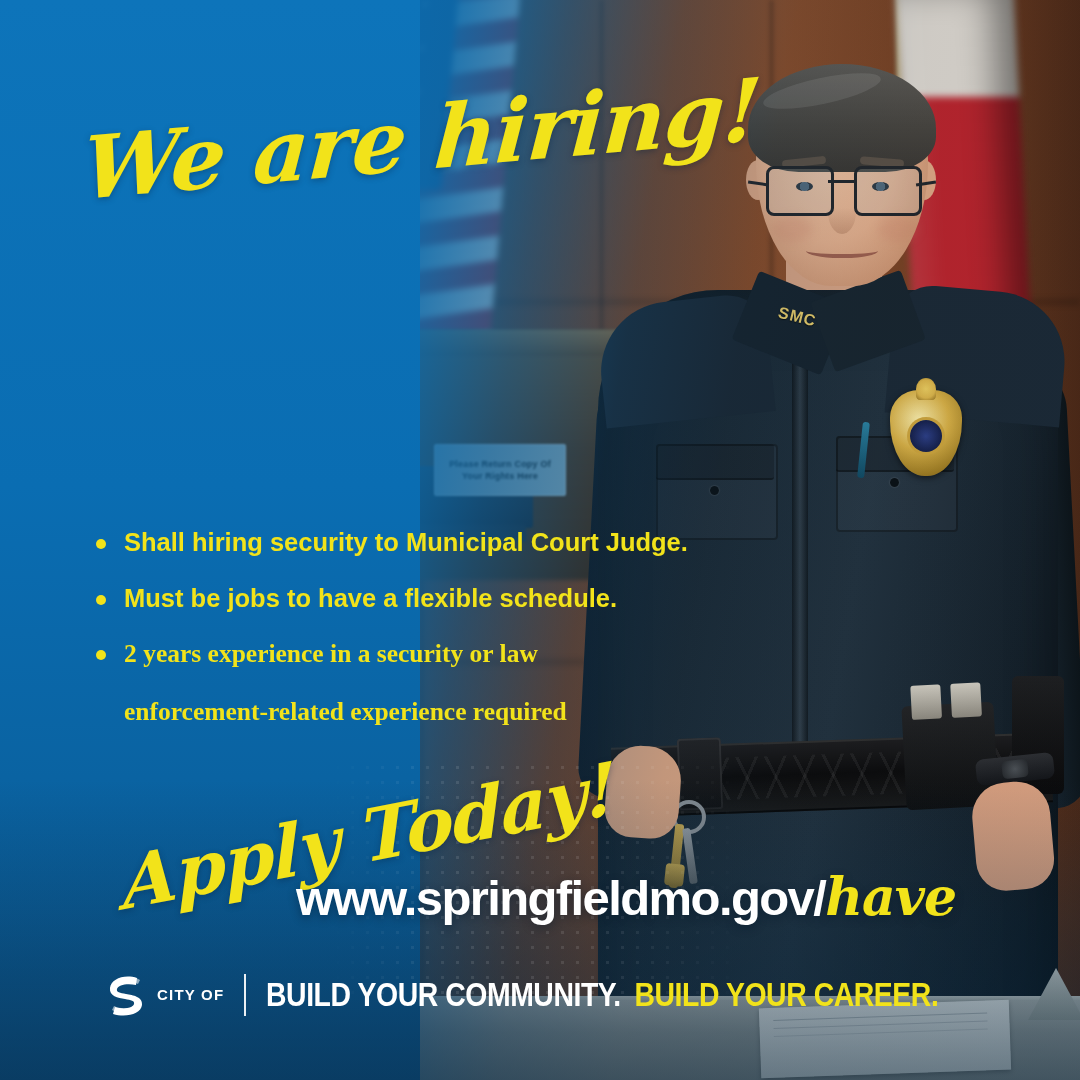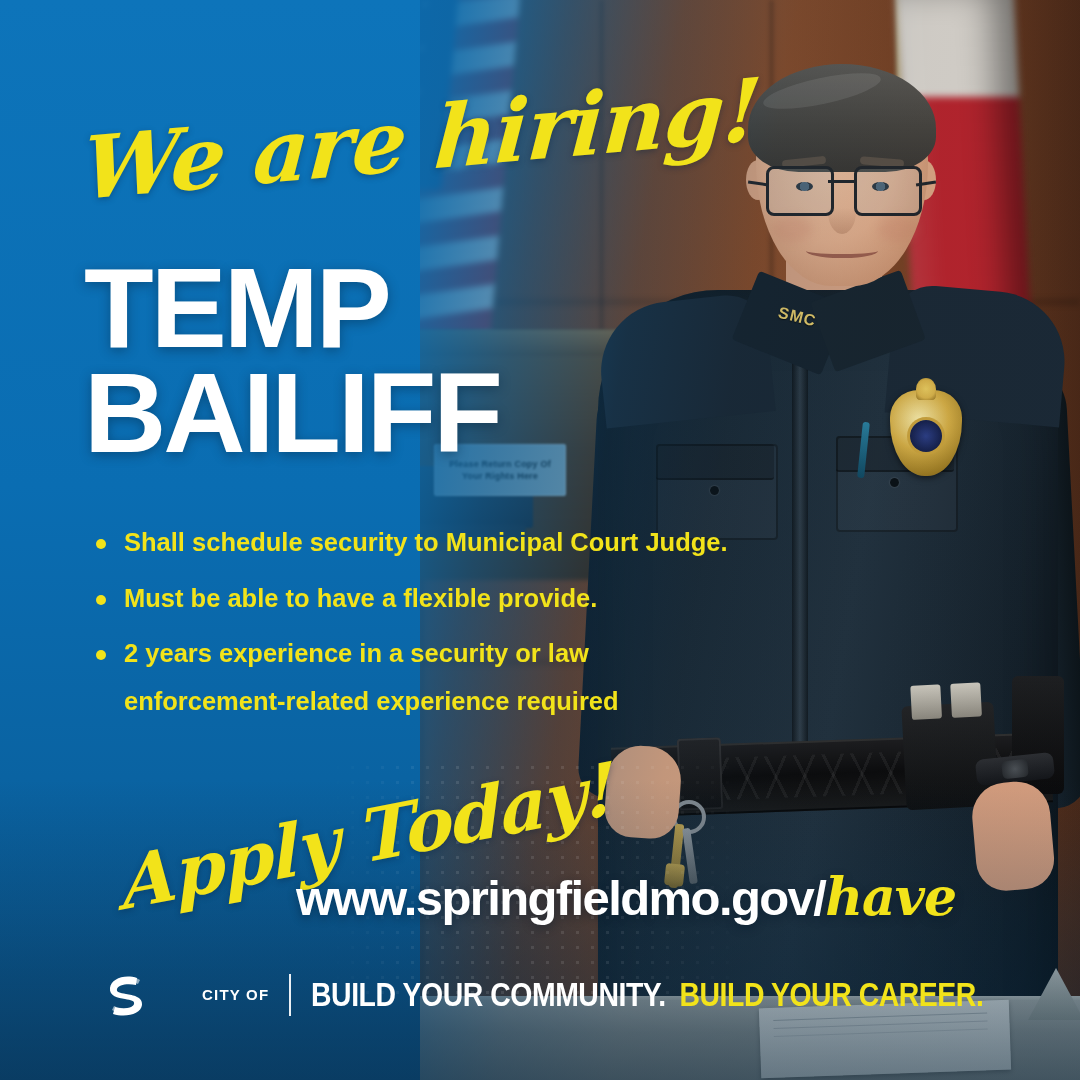--- a/index.html
+++ b/index.html
@@ -335,27 +335,27 @@
     font-weight:700;
     font-size:25.5px;
     line-height:1.0;
   }
   .bullets li{
     position:relative;
     list-style:none;
     margin:0 0 30px 0;
     padding-left:36px;
   }
-  .bullets li:last-child{margin-bottom:0;}
+  .bullets li:last-child{margin-bottom:0;font-family:Liberation Serif, serif;}
   .bullets li::before{
     content:"";position:absolute;left:8px;top:9px;
     width:10px;height:10px;border-radius:50%;background:#f2e31a;
   }
   .bullets ul{margin:0;padding:0;}
-  .bullets .l2{display:block;margin-top:22px;}
+  .bullets .l2{display:block;margin-top:32px;}
 
   .apply{
     position:absolute;left:118px;top:800px;
     font-size:72px;line-height:1;
     transform:rotate(-11deg) skewX(-8deg);
     text-shadow:0 2px 6px rgba(0,30,60,.35);
   }
 
   .url{
     position:absolute;left:296px;top:866px;
@@ -376,21 +376,21 @@
   }
 
   
   .footer{
     position:absolute;left:104px;bottom:62px;
     display:flex;align-items:center;gap:14px;
     white-space:nowrap;
   }
   .logo{display:flex;align-items:center;gap:9px;}
   .logo svg{display:block;}
-  .logo-words{line-height:1;margin-left:45px;}
+  .logo-words{line-height:1;}
   .logo-words .cityof{
     display:block;color:#fff;font-weight:700;font-size:15px;letter-spacing:1.2px;
     margin-bottom:1px;font-family:"Liberation Sans",sans-serif;
   }
   .logo-words .sfield{
     display:block;color:#fff;font-weight:700;font-size:31px;letter-spacing:-.9px;
     font-family:"Liberation Sans",sans-serif;
   }
   .divider{width:2px;height:42px;background:#ffffff;opacity:.92;margin:0 6px;}
   .tagline{
@@ -506,32 +506,28 @@
 
   <div class="tint-full"></div>
   <div class="tint-left"></div>
   <div class="tint-bottom"></div>
   <div class="dots"></div>
 
   <div class="content">
 
     <div class="script hiring">We are hiring!</div>
 
-    <div class="title">
-      <span>TEMP</span>
-      <span>BAILIFF</span>
-    </div>
 
     <div class="bullets">
       <ul>
         <li>
-          <span>Shall schedule security to Municipal Court Judge.</span>
+          <span>Shall hiring security to Municipal Court Judge.</span>
         </li>
         <li>
-          <span>Must be able to have a flexible provide.</span>
+          <span>Must be jobs to have a flexible schedule.</span>
         </li>
         <li>
           <span>2 years experience in a security or law</span>
           <span class="l2">enforcement-related experience required</span>
         </li>
       </ul>
     </div>
 
     <div class="script apply">Apply Today!</div>
 

